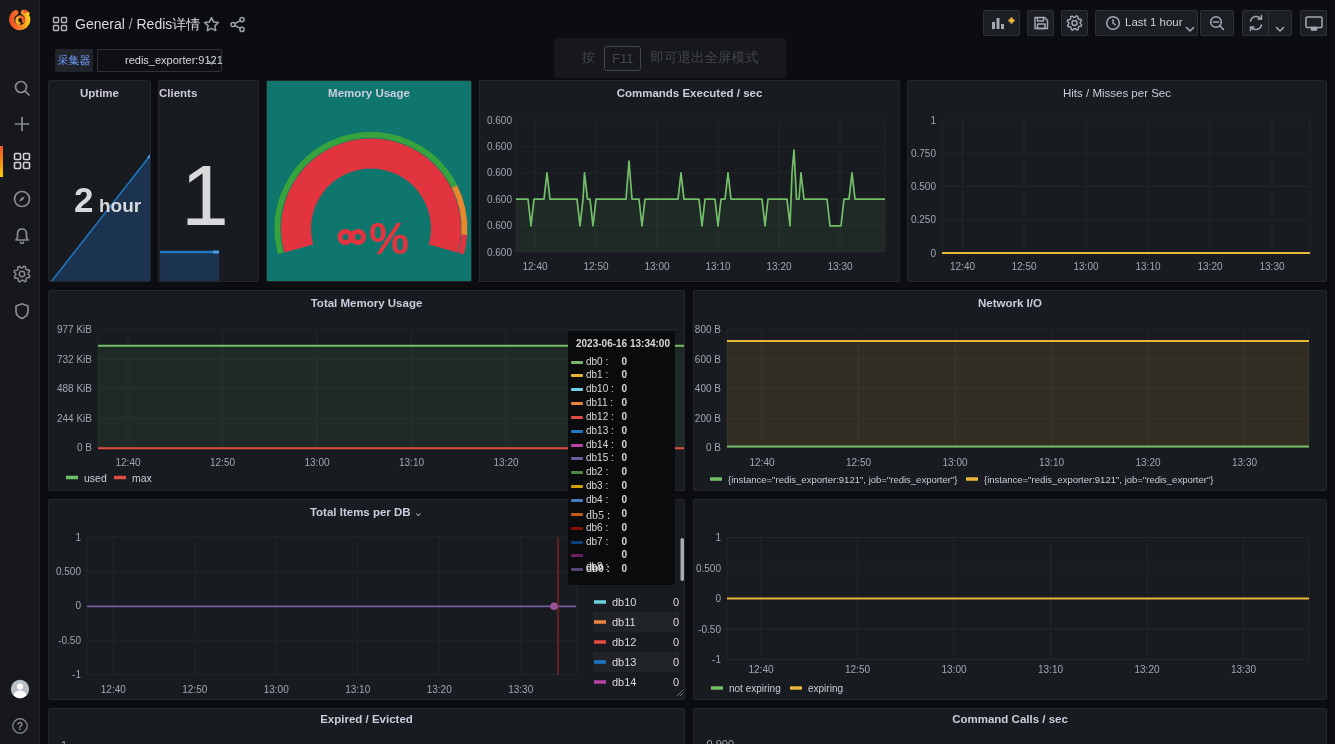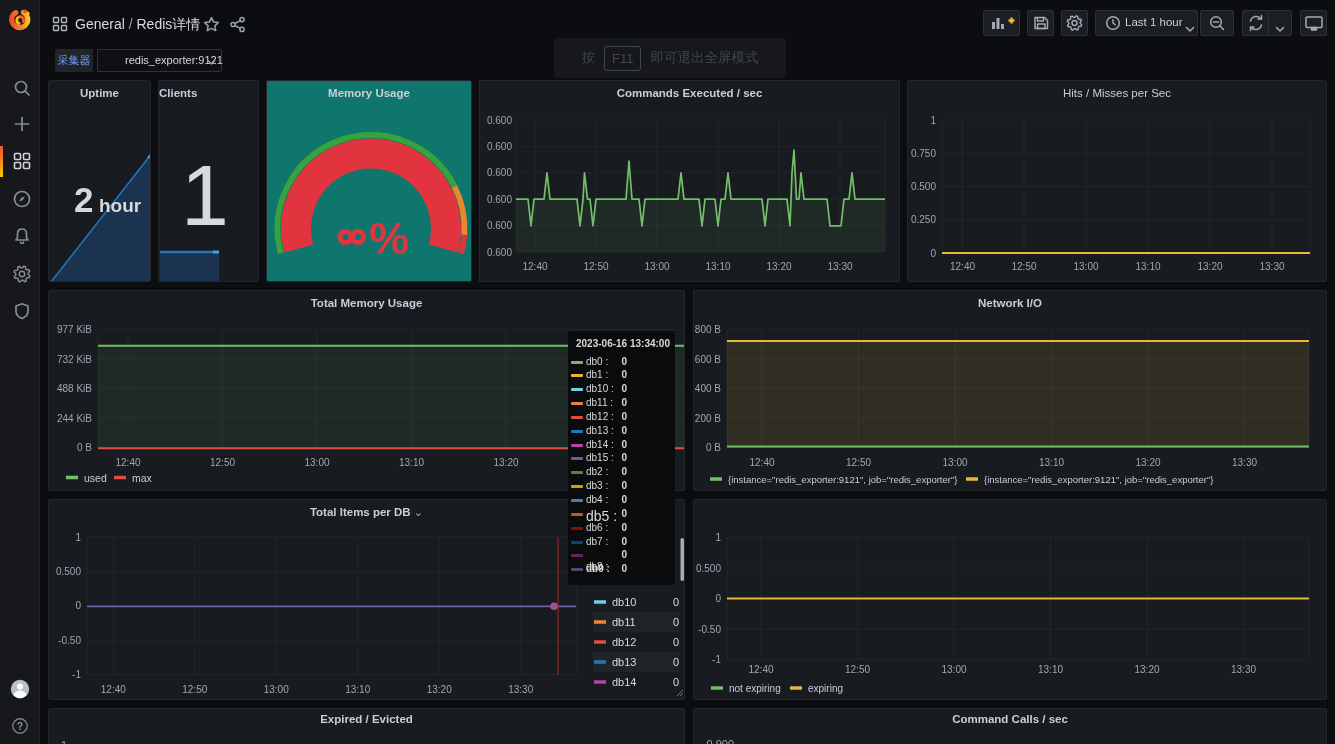--- a/index.html
+++ b/index.html
@@ -300,21 +300,21 @@
     <div style="position:absolute;left:3px;top:140.3px;width:12px;height:3px;border-radius:1px;background:#508642"></div>
     <div style="position:absolute;left:18px;top:135.3px;font-size:10px;">db2 :</div>
     <div style="position:absolute;left:0;top:135.3px;width:59px;text-align:right;font-size:10px;font-weight:700">0</div>
     <div style="position:absolute;left:3px;top:154.1px;width:12px;height:3px;border-radius:1px;background:#CCA300"></div>
     <div style="position:absolute;left:18px;top:149.1px;font-size:10px;">db3 :</div>
     <div style="position:absolute;left:0;top:149.1px;width:59px;text-align:right;font-size:10px;font-weight:700">0</div>
     <div style="position:absolute;left:3px;top:168.0px;width:12px;height:3px;border-radius:1px;background:#447EBC"></div>
     <div style="position:absolute;left:18px;top:163.0px;font-size:10px;">db4 :</div>
     <div style="position:absolute;left:0;top:163.0px;width:59px;text-align:right;font-size:10px;font-weight:700">0</div>
     <div style="position:absolute;left:3px;top:181.8px;width:12px;height:3px;border-radius:1px;background:#C15C17"></div>
-    <div style="position:absolute;left:18px;top:176.8px;font-size:14px;">db5 :</div>
+    <div style="position:absolute;left:18px;top:176.8px;font-size:12px;font-family:Liberation Serif, serif;">db5 :</div>
     <div style="position:absolute;left:0;top:176.8px;width:59px;text-align:right;font-size:10px;font-weight:700">0</div>
     <div style="position:absolute;left:3px;top:195.7px;width:12px;height:3px;border-radius:1px;background:#890F02"></div>
     <div style="position:absolute;left:18px;top:190.7px;font-size:10px;">db6 :</div>
     <div style="position:absolute;left:0;top:190.7px;width:59px;text-align:right;font-size:10px;font-weight:700">0</div>
     <div style="position:absolute;left:3px;top:209.5px;width:12px;height:3px;border-radius:1px;background:#0A437C"></div>
     <div style="position:absolute;left:18px;top:204.5px;font-size:10px;">db7 :</div>
     <div style="position:absolute;left:0;top:204.5px;width:59px;text-align:right;font-size:10px;font-weight:700">0</div>
     <div style="position:absolute;left:3px;top:223.4px;width:12px;height:3px;border-radius:1px;background:#6D1F62"></div>
     <div style="position:absolute;left:18px;top:218.4px;font-size:10px;margin-top:12px;">db8 :</div>
     <div style="position:absolute;left:0;top:218.4px;width:59px;text-align:right;font-size:10px;font-weight:700">0</div>

